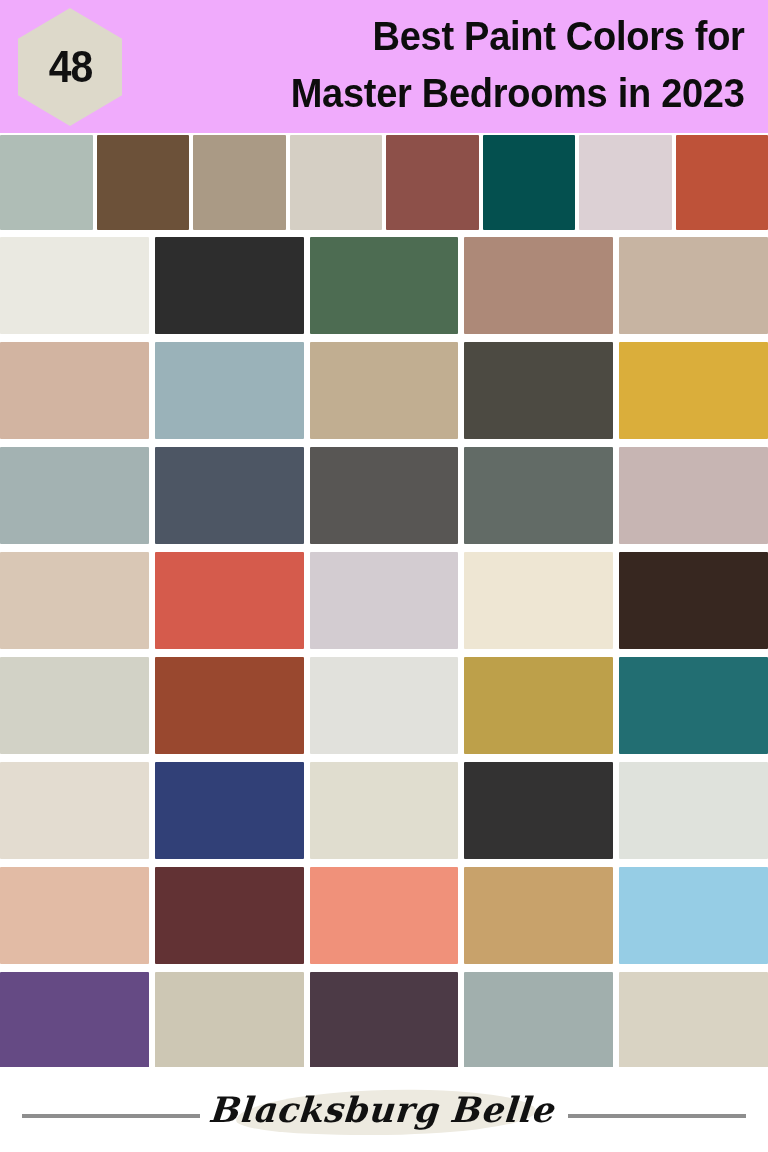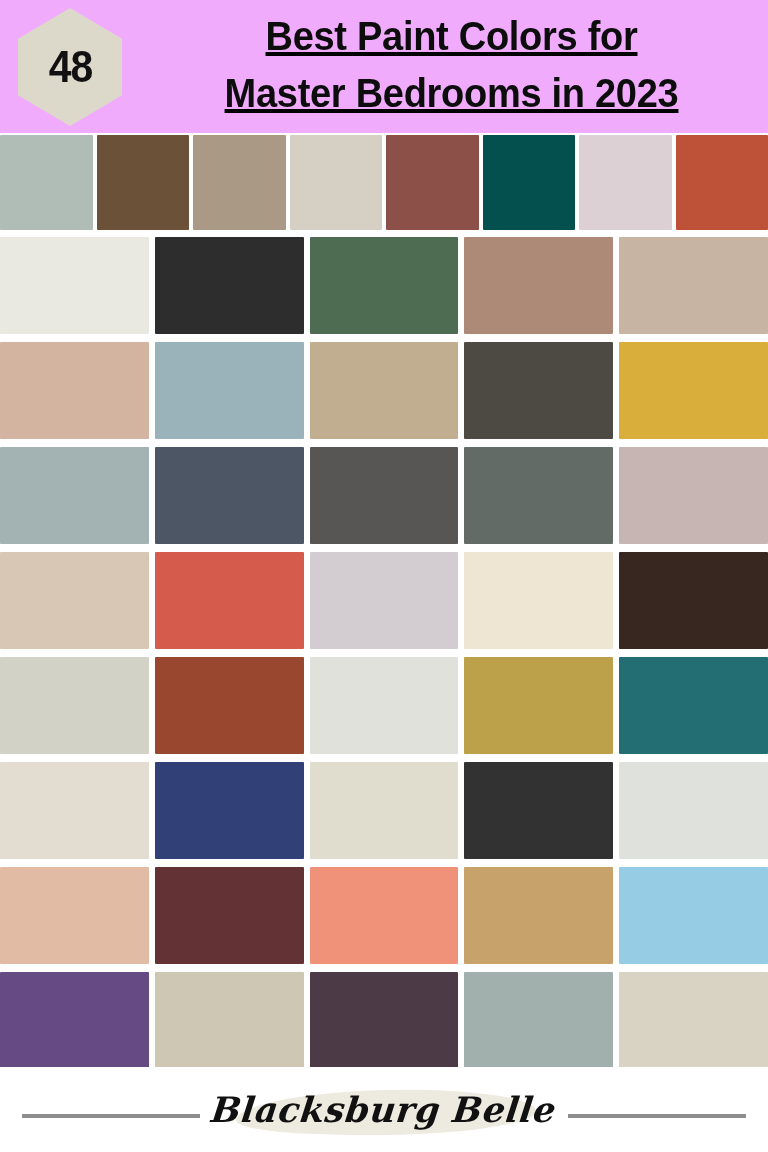--- a/index.html
+++ b/index.html
@@ -53,22 +53,21 @@
     color: #111111;
     letter-spacing: -1px;
     transform: scaleX(0.93);
   }
 
   .title-block {
     position: absolute;
     left: 143px;
     right: 8px;
     top: 8px;
-    text-align: center;
-    text-decoration: underline;
+    text-align: right;
   }
 
   .title-line {
     font-family: "Liberation Sans", sans-serif;
     font-weight: bold;
     font-size: 40px;
     line-height: 57px;
     color: #0d0d0d;
     letter-spacing: -0.3px;
     transform: scaleX(0.95);

